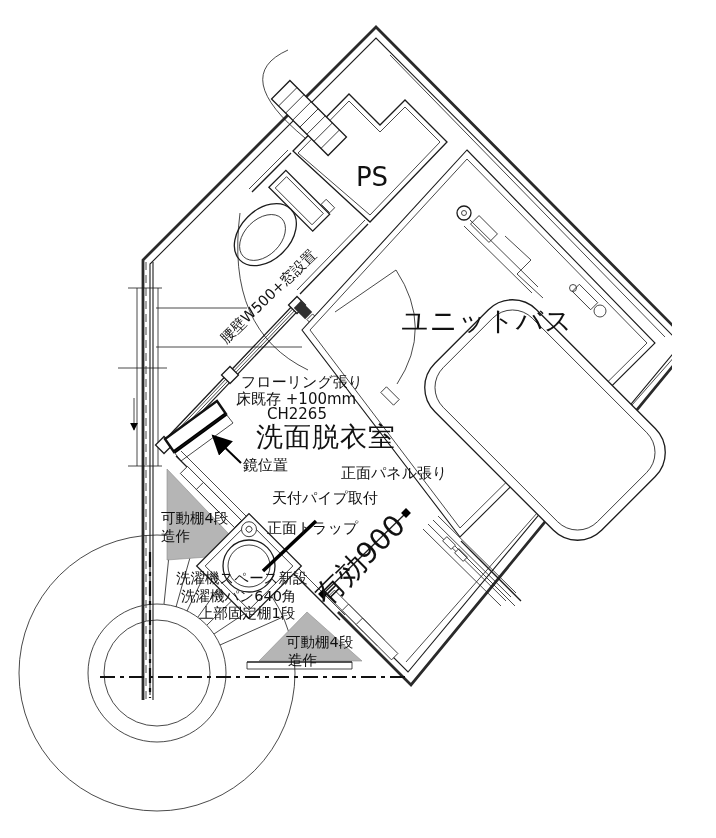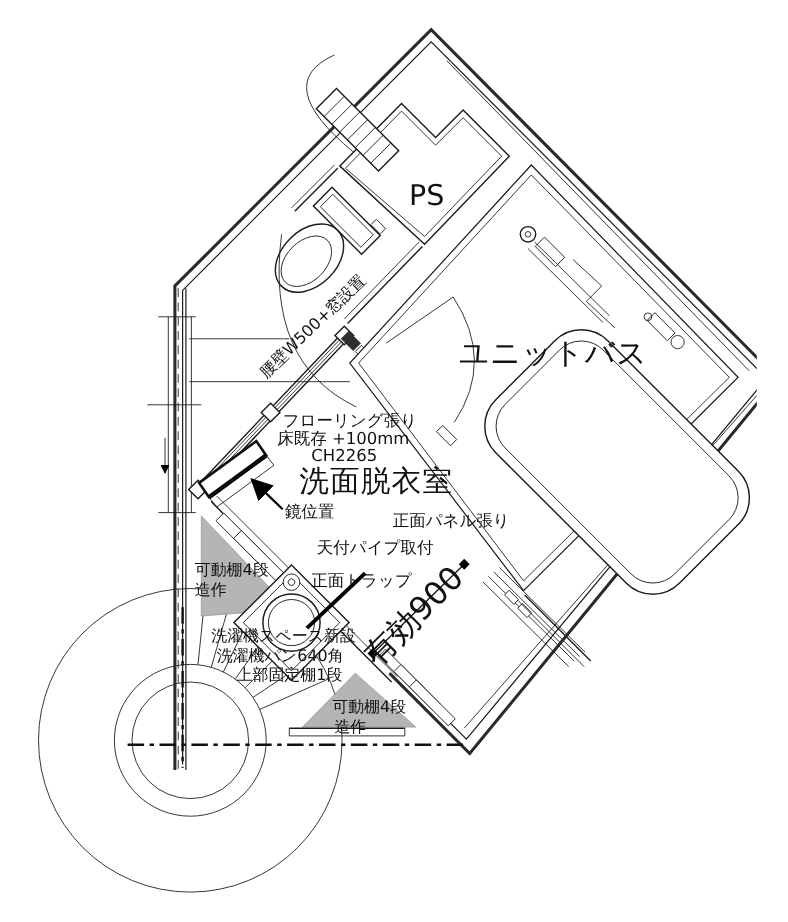--- a/index.html
+++ b/index.html
@@ -1,17 +1,17 @@
 <!DOCTYPE html>
 <html><head>
 <meta charset="utf-8">
 <style>
   html,body{margin:0;padding:0;background:#fff;}
   .stage{position:relative;width:672px;height:838px;background:#ffffff;overflow:hidden;
-         font-family:"DejaVu Sans",sans-serif;padding-left:16px;}
+         font-family:"DejaVu Sans",sans-serif;}
   svg{display:block}
   text{fill:#111;font-family:"DejaVu Sans","Liberation Sans",sans-serif;}
   .t15{font-size:15px;}
   .t14{font-size:14.5px;}
   .big{font-size:27px;letter-spacing:1px;}
   .huge{font-size:29px;font-weight:500;}
   .ps{font-size:26px;}
   .thin{stroke:#1c1c1c;stroke-width:0.8;fill:none;}
   .med{stroke:#1c1c1c;stroke-width:1.3;fill:none;}
   .wall{stroke:#2a2a2a;stroke-width:2.8;fill:none;}

